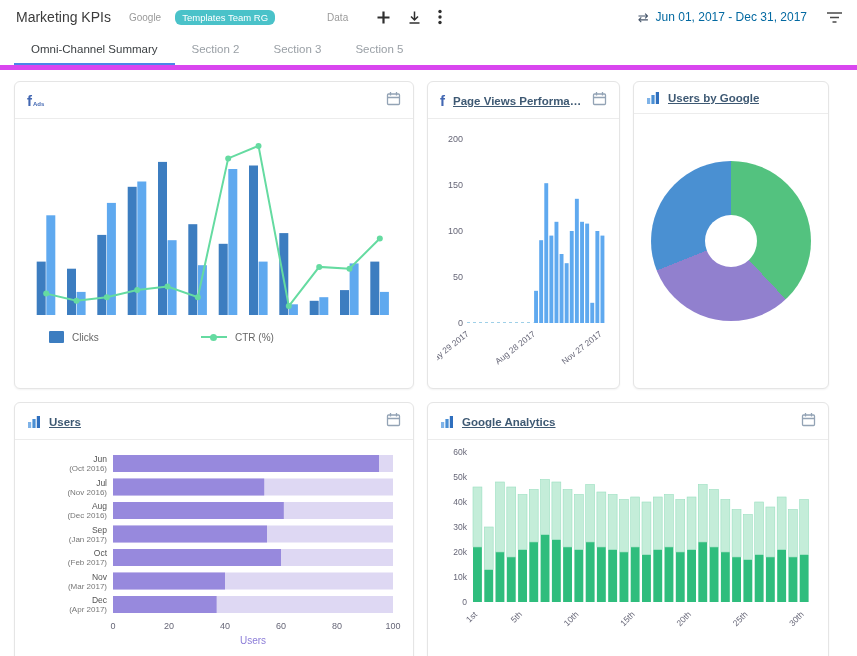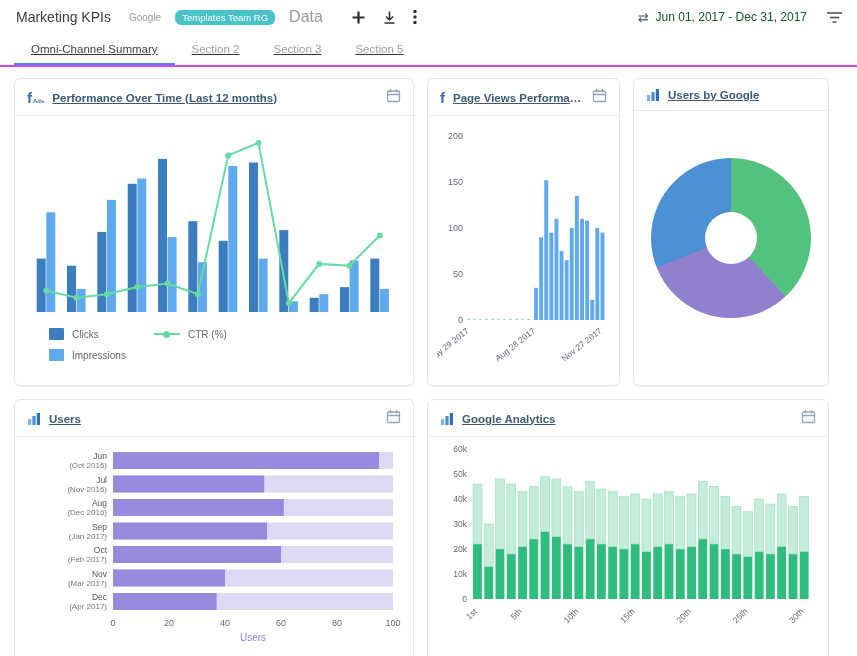--- a/index.html
+++ b/index.html
@@ -7,29 +7,29 @@
   body {
     width:857px; height:656px; overflow:hidden;
     background:#fff; color:#333;
     font-family:"Liberation Sans", sans-serif;
   }
   
   .topbar { display:flex; align-items:center; height:32px; padding:2px 14px 0 16px; gap:14px; }
   .app-title { font-size:14px; color:#3c3c3c; margin-right:4px; white-space:nowrap; }
   .viewing { font-size:10px; color:#9a9a9a; }
   .badge { background:#4ac2c9; color:#fff; font-size:9.5px; padding:2px 7px; border-radius:6px; cursor:pointer; }
-  .data-lbl { font-size:16px; color:#9a9a9a; }
+  .data-lbl { font-size:10px; color:#9a9a9a;margin-left:38px; }
   .tool-icons { display:flex; align-items:center; gap:16px; margin-left:14px; }
   .icon-btn { background:none; border:none; padding:0; cursor:pointer; color:#2f2f2f; display:flex; align-items:center; }
   .right { margin-left:auto; display:flex; align-items:center; gap:7px; }
   .swap { color:#47566b; font-size:13px; cursor:pointer; }
-  .daterange { color:#14532d; font-size:12px; cursor:pointer; white-space:nowrap; }
+  .daterange { color:#0369a1; font-size:12px; cursor:pointer; white-space:nowrap; }
   .filter { margin-left:12px; }
   
-  .tabs { display:flex; border-bottom:2px solid #d946ef; padding:0 14px;text-decoration:underline; }
+  .tabs { display:flex; border-bottom:5px solid #d946ef; padding:0 14px; }
   .tab { padding:11px 17px 8px; font-size:11.5px; color:#9aa0a6; border-bottom:2px solid transparent; cursor:pointer; white-space:nowrap; }
   .tab.active { color:#3c4043; border-bottom-color:#4a86e8; }
   
   .content { padding:11px 14px; }
   .grid-row { display:grid; gap:13px; margin-bottom:13px; }
   .r1 { grid-template-columns:400px 193px 196px; }
   .r2 { grid-template-columns:400px 402px; }
   .card { background:#fff; border:1px solid #e5e5e5; border-radius:6px;
           box-shadow:0 1px 2px rgba(0,0,0,.05); overflow:hidden; }
   .r1 .card { height:308px; }
@@ -37,21 +37,21 @@
   .card-head { display:flex; align-items:center; gap:8px; padding:9px 12px 8px; border-bottom:1px solid #ececec; }
   .card-title { font-size:11.5px; font-weight:700; color:#3e5973; text-decoration:underline; cursor:pointer; white-space:nowrap; overflow:hidden; text-overflow:ellipsis; }
   .cal { margin-left:auto; cursor:pointer; flex:none; }
   .card-body { padding:4px 8px 0; }
   
   .fads { color:#4267b2; display:flex; align-items:flex-end; line-height:1; flex:none; }
   .fads .f { font-size:15px; font-weight:700; }
   .fads .ads { font-size:6px; font-weight:700; margin:0 0 1px 1px; }
   .fb { color:#4267b2; font-size:15px; font-weight:700; line-height:1; flex:none; }
   
-  .legend { display:grid; grid-template-columns:105px 150px; row-gap:9px; margin:8px 0 10px 26px; }
+  .legend { display:grid; grid-template-columns:105px 150px; row-gap:9px; margin:8px 0 10px 26px;gap:47px; }
   .leg-item { display:flex; align-items:center; gap:8px; font-size:10px; color:#666; cursor:pointer; }
   .sw { width:15px; height:12px; border-radius:1px; display:inline-block; flex:none; }
   .line-sw { width:26px; height:2px; position:relative; display:inline-block; flex:none; }
   .line-sw .dot { position:absolute; left:9px; top:-2.5px; width:7px; height:7px; border-radius:50%; }
   
   .donut-wrap { display:flex; justify-content:center; align-items:center; height:250px; }
   .donut { width:160px; height:160px; border-radius:50%; position:relative; }
   .donut .hole { position:absolute; left:50%; top:50%; width:52px; height:52px; margin:-26px 0 0 -26px; background:#fff; border-radius:50%; }
   svg.chart { display:block; }
   #chart-pageviews { margin:0 auto; }
@@ -105,21 +105,20 @@
 <div class="content">
 
   <div class="grid-row r1">
 
     <div class="card">
       <div class="card-head">
         <span class="fads">
             <span class="f">f</span>
             <span class="ads">Ads</span>
           </span>
-        <span class="card-title">Performance Over Time (Last 12 months)</span>
         <span class="cal">
           <svg width="15" height="15">
               <rect x="1.5" y="3" width="12" height="10.5" rx="1" fill="none" stroke="#93a3b5" stroke-width="1.3"></rect>
               <path d="M4.5 1v3.5M10.5 1v3.5M1.5 6.5h12" stroke="#93a3b5" stroke-width="1.3"></path>
             </svg>
         </span>
       </div>
       <div class="card-body">
         <svg id="chart-performance" class="chart" width="380" height="200">
             <g>

